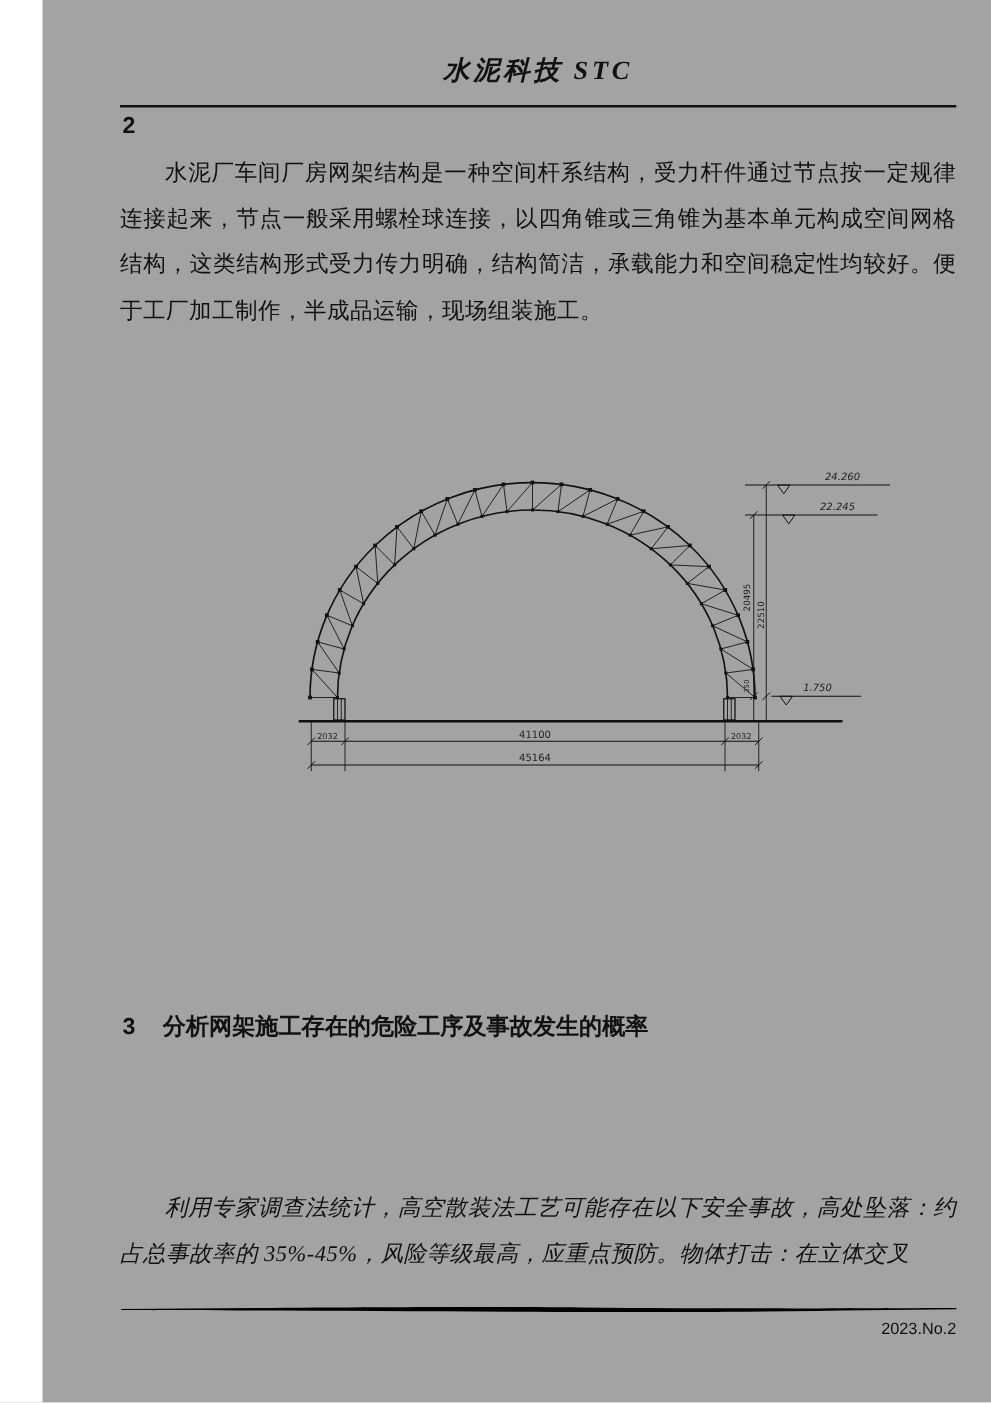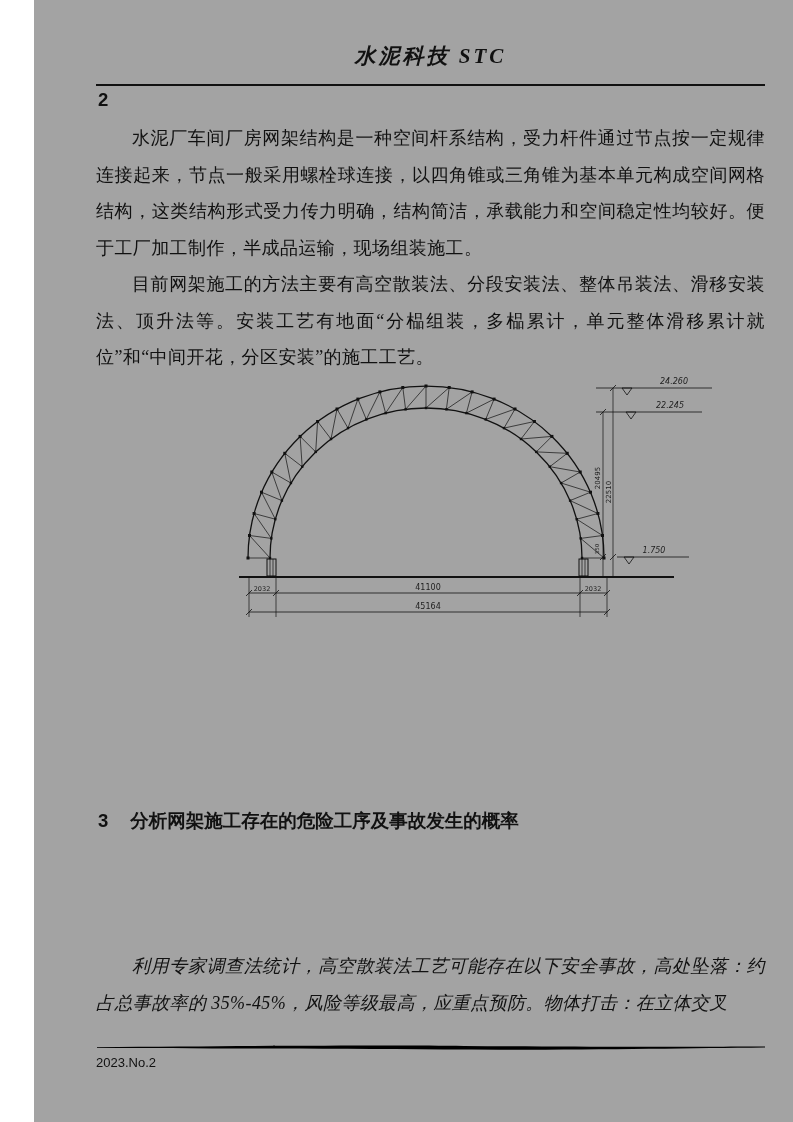--- a/index.html
+++ b/index.html
@@ -59,38 +59,38 @@
     position:absolute;left:0;top:1042px;width:793px;height:14px;
   }
   .footer-pageno{
     position:absolute;top:1054px;left:0;width:793px;
     text-align:right;
     font-size:14px;
     font-family:"Liberation Sans","DejaVu Sans",sans-serif;
   }
   .footer-issue{
     position:absolute;top:1055px;left:62px;width:669px;
+    text-align:right;
     font-size:13px;
     font-family:"Liberation Sans","DejaVu Sans",sans-serif;
   }
 </style>
 </head>
 <body>
 
 <div class="page">
 
   <div class="journal-header">水泥科技 STC</div>
   <div class="header-rule"></div>
 
   <div class="sec-heading h2">
     <span class="sec-num">2</span>
   </div>
 
   <div class="para p1">水泥厂车间厂房网架结构是一种空间杆系结构，受力杆件通过节点按一定规律连接起来，节点一般采用螺栓球连接，以四角锥或三角锥为基本单元构成空间网格结构，这类结构形式受力传力明确，结构简洁，承载能力和空间稳定性均较好。便于工厂加工制作，半成品运输，现场组装施工。</div>
-  <div class="para p2">目前网架施工的方法主要有高空散装法、分段安装法、整体吊装法、滑移安装法、顶升法等。安装工艺有地面“分榀组装，多榀累计，单元整体滑移累计就位”和“中间开花，分区安装”的施工工艺。</div>
 
   <svg class="figure-svg" viewBox="170 372 570 252">
 
     <g id="truss-group">
         <path d="M214.0 558.0L236.0 558.0M236.0 558.0L215.5 535.5M215.5 535.5L237.3 538.4M237.3 538.4L220.1 513.5M220.1 513.5L241.3 519.2M241.3 519.2L227.5 492.2M227.5 492.2L247.9 500.6M247.9 500.6L237.8 472.0M237.8 472.0L256.9 483.0M256.9 483.0L250.8 453.3M250.8 453.3L268.2 466.7M268.2 466.7L266.1 436.4M266.1 436.4L281.7 451.9M281.7 451.9L283.6 421.5M283.6 421.5L297.0 439.0M297.0 439.0L303.0 409.0M303.0 409.0L314.0 428.1M314.0 428.1L323.9 399.1M323.9 399.1L332.3 419.4M332.3 419.4L345.9 391.9M345.9 391.9L351.6 413.1M351.6 413.1L368.8 387.5M368.8 387.5L371.6 409.3M371.6 409.3L392.0 386.0M392.0 386.0L392.0 408.0M392.0 408.0L415.2 387.5M415.2 387.5L412.4 409.3M412.4 409.3L438.1 391.9M438.1 391.9L432.4 413.1M432.4 413.1L460.1 399.1M460.1 399.1L451.7 419.4M451.7 419.4L481.0 409.0M481.0 409.0L470.0 428.1M470.0 428.1L500.4 421.5M500.4 421.5L487.0 439.0M487.0 439.0L517.9 436.4M517.9 436.4L502.3 451.9M502.3 451.9L533.2 453.3M533.2 453.3L515.8 466.7M515.8 466.7L546.2 472.0M546.2 472.0L527.1 483.0M527.1 483.0L556.5 492.2M556.5 492.2L536.1 500.6M536.1 500.6L563.9 513.5M563.9 513.5L542.7 519.2M542.7 519.2L568.5 535.5M568.5 535.5L546.7 538.4M546.7 538.4L570.0 558.0M570.0 558.0L548.0 558.0" stroke="#222" stroke-width="0.8" fill="none"></path>
         <path d="M214 558A178 172 0 0 1 570 558M236 558A156 150 0 0 1 548 558" stroke="#111" stroke-width="1.3" fill="none"></path>
         <rect x="212.5" y="556.5" width="3" height="3" fill="#111"></rect>
         <rect x="234.8" y="556.8" width="2.4" height="2.4" fill="#111"></rect>
         <rect x="214.0" y="534.0" width="3" height="3" fill="#111"></rect>
         <rect x="236.1" y="537.2" width="2.4" height="2.4" fill="#111"></rect>

